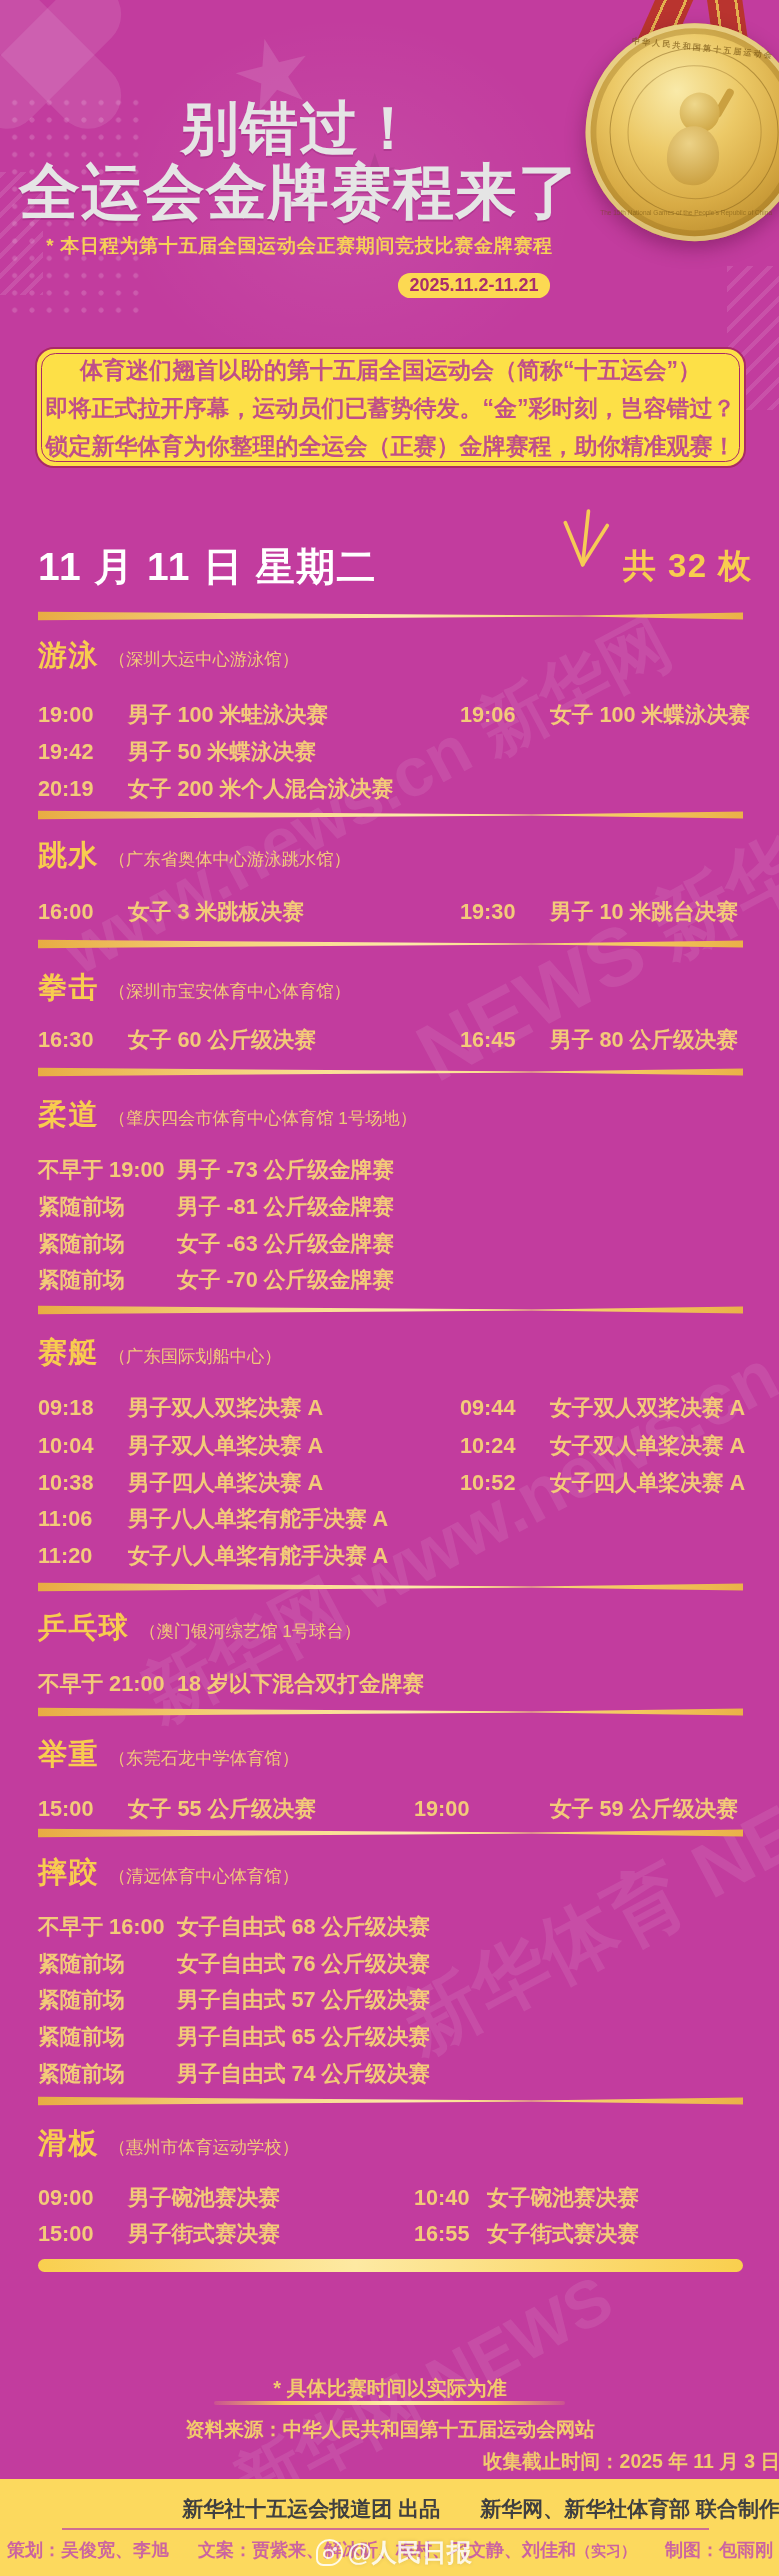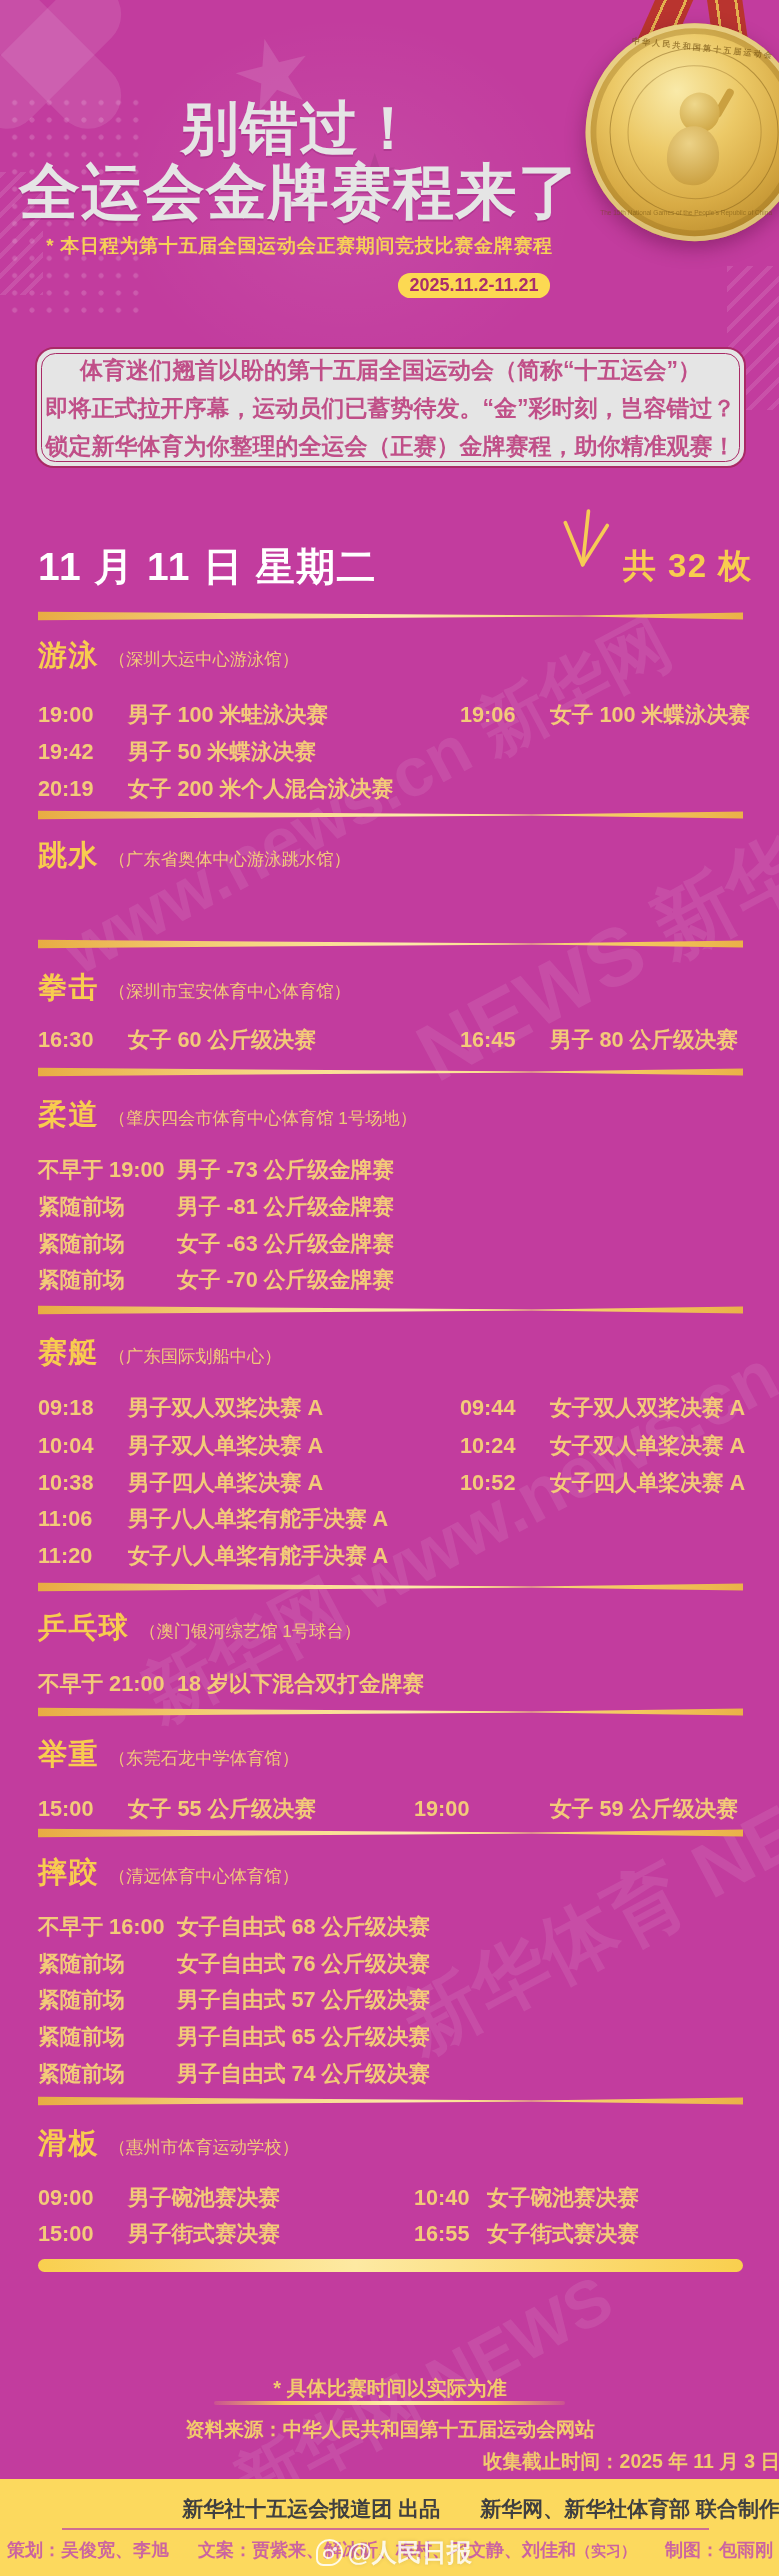--- a/index.html
+++ b/index.html
@@ -56,21 +56,21 @@
   .title{position:absolute;left:0;width:599px;text-align:center;color:#e5e5e5;font-weight:900;
     text-shadow:0 2.2px 0 rgba(120,20,90,.25);letter-spacing:1.4px;}
   .title.l1{top:90px;font-size:58px;}
   .title.l2{top:152px;font-size:61px;}
   .subtitle{position:absolute;left:0;top:233px;width:599px;text-align:center;
     color:#f6cf58;font-size:19px;font-weight:700;letter-spacing:0.7px;}
   .pill{position:absolute;left:398px;top:273px;width:152px;height:24.6px;border-radius:12.3px;
     background:#fcd952;color:#aa2d6e;font-size:18px;font-weight:800;text-align:center;line-height:24.6px;}
   
   .intro{position:absolute;left:35px;top:347px;width:711px;height:121px;border-radius:19px;
-    background:#e5e5e5;border:2.2px solid #a92a66;box-sizing:border-box;}
+    background:#fde047;border:2.2px solid #a92a66;box-sizing:border-box;}
   .intro-inner{position:absolute;inset:3.6px;border:1.4px solid #a92a66;border-radius:14.4px;
     display:flex;flex-direction:column;justify-content:center;text-align:center;
     color:#c04f88;font-size:23px;font-weight:800;line-height:38px;}
   
   .dayrow{position:absolute;left:0;top:540px;width:780px;height:55px;}
   .day-date{position:absolute;left:38px;bottom:1.4px;color:#ffffff;font-size:39px;font-weight:900;letter-spacing:1.4px;}
   .day-total{position:absolute;left:623px;bottom:5.8px;color:#f8cc4f;font-size:33px;font-weight:900;letter-spacing:1.4px;}
   .burst{position:absolute;left:558px;top:-32px;}
   
   .divider{position:absolute;left:38px;width:705px;height:10px;
@@ -190,20 +190,26 @@
   </div>
   <div class="row" style="top:771px">
     <span class="t">20:19</span>
     <span class="e">女子 200 米个人混合泳决赛</span>
   </div>
   <div class="divider" style="top:810px"></div>
 
   <div class="sec" style="top:836px">
     <span class="sport">跳水</span><span class="venue">（广东省奥体中心游泳跳水馆）</span>
   </div>
+  <div class="row" style="top:894px">
+    <span class="t">16:00</span>
+    <span class="e">女子 3 米跳板决赛</span>
+    <span class="t t2">19:30</span>
+    <span class="e e2">男子 10 米跳台决赛</span>
+  </div>
   <div class="divider" style="top:939px"></div>
 
   <div class="sec" style="top:968px">
     <span class="sport">拳击</span><span class="venue">（深圳市宝安体育中心体育馆）</span>
   </div>
   <div class="row" style="top:1022px">
     <span class="t">16:30</span>
     <span class="e">女子 60 公斤级决赛</span>
     <span class="t t2">16:45</span>
     <span class="e e2">男子 80 公斤级决赛</span>

